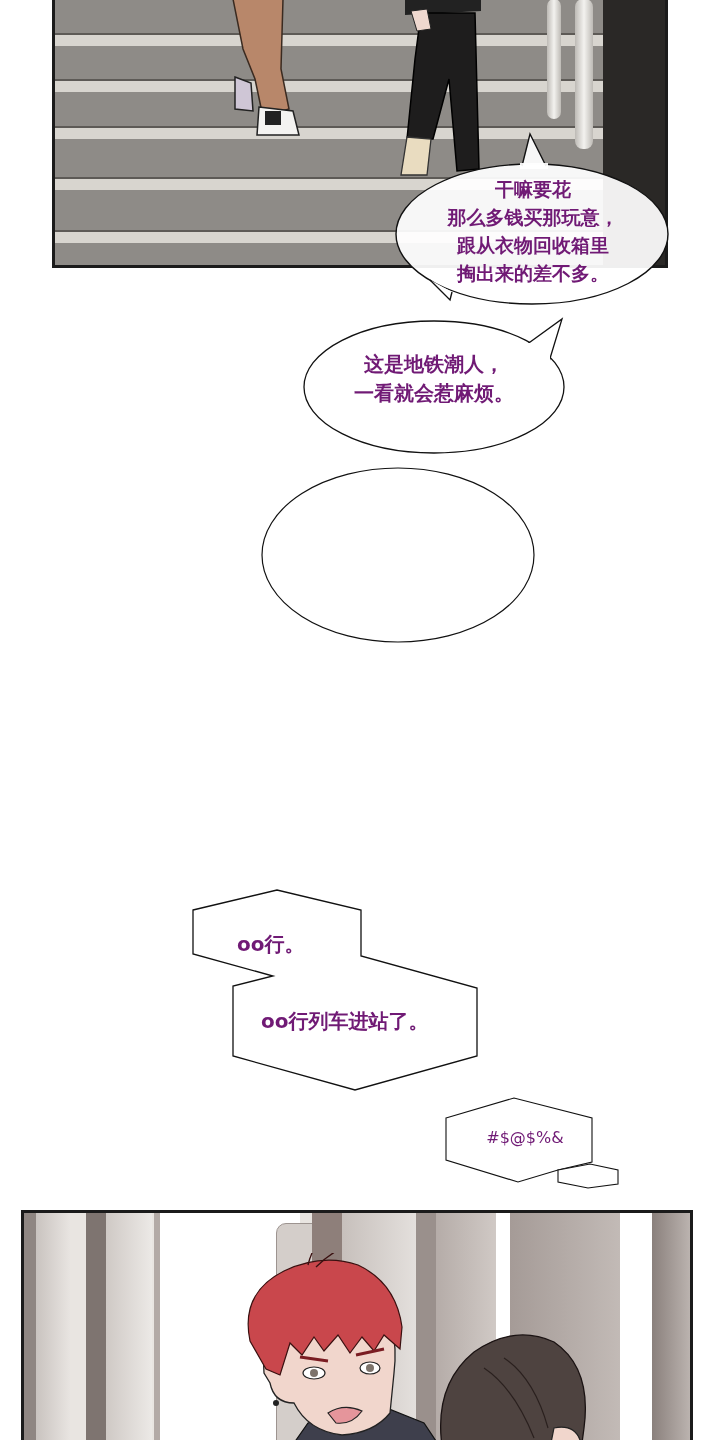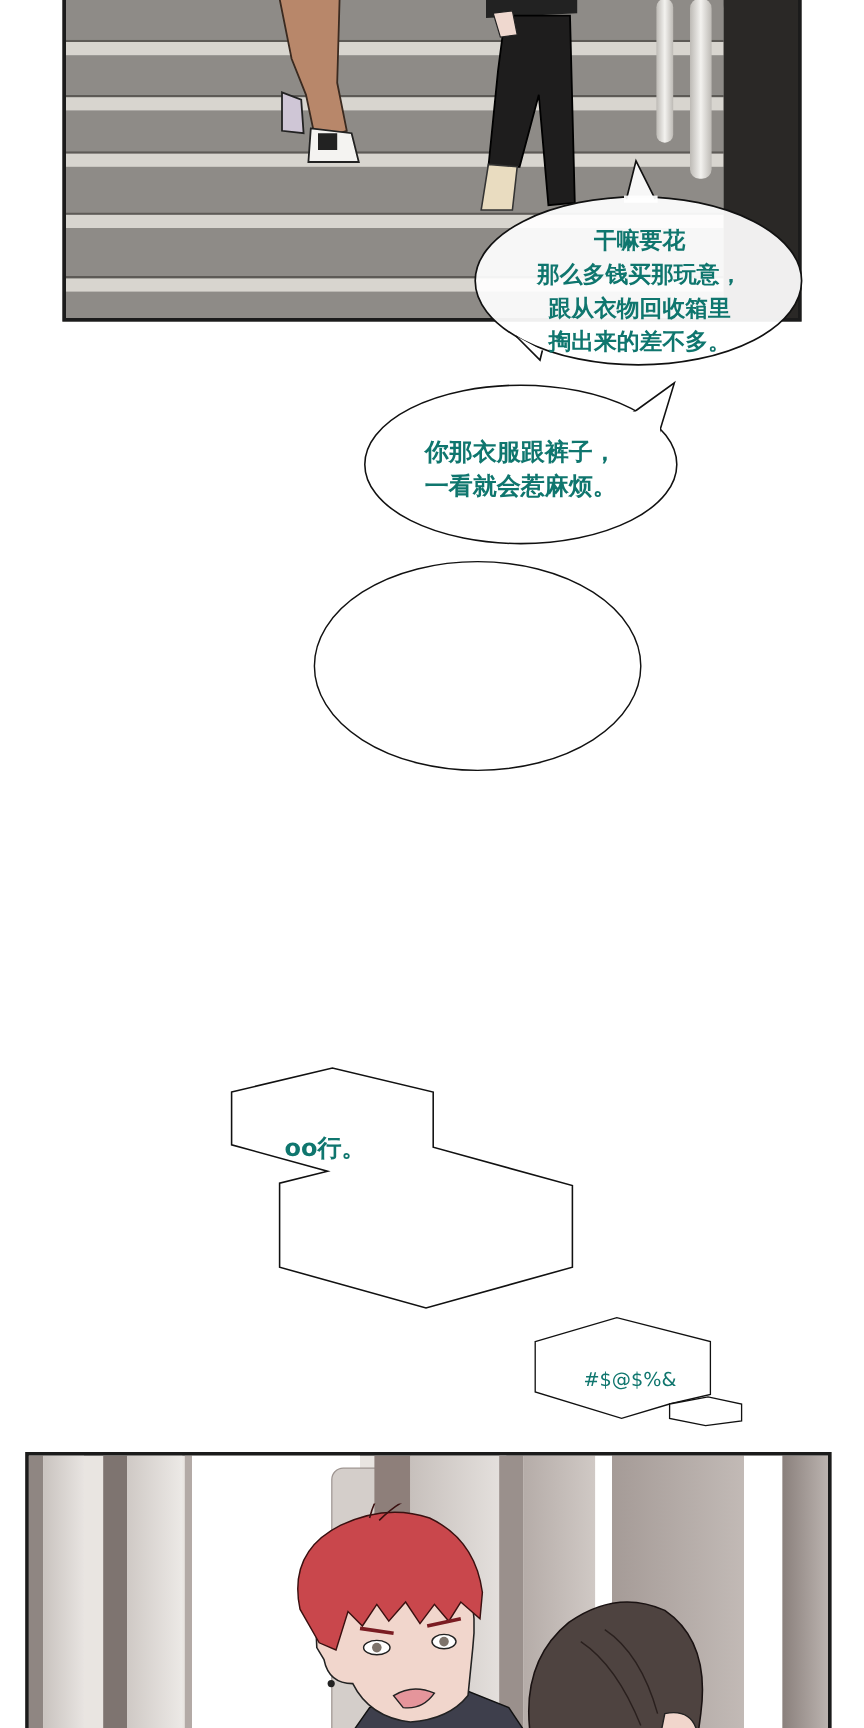--- a/index.html
+++ b/index.html
@@ -16,22 +16,22 @@
     border: 3px solid #1b1b1b; box-sizing: border-box; overflow: hidden;
     background: #8e8b87;
   }
   .stair-band { position: absolute; left: 0; width: 100%; height: 11px; background: #d8d5cf; border-top: 2px solid #5d5a56; }
   .rail { position: absolute; top: 0; border-radius: 8px; background: linear-gradient(90deg,#bdbab5,#f3f2ef,#bdbab5); }
   .wall-dark { position: absolute; right: 0; top: 0; width: 110px; height: 100%; background: #2a2826; }
   .leg { position: absolute; }
 
   
   .bubble-text {
-    position: absolute; text-align: center; color: #0f766e;
-    font-size: 20px; line-height: 29px; font-weight: 600; white-space: pre-line; margin-top: 12px;
+    position: absolute; text-align: center; color: #701a75;
+    font-size: 20px; line-height: 29px; font-weight: 600; white-space: pre-line;
   }
   svg.shape { position: absolute; left: 0; top: 0; overflow: visible; }
 
   
   .panel2 {
     left: 21px; top: 1210px; width: 672px; height: 240px;
     border: 3px solid #1b1b1b; box-sizing: border-box; overflow: hidden;
     background: #e9e5e1;
   }
   .pillar { position: absolute; top: 0; height: 100%; }
@@ -79,35 +79,36 @@
 跟从衣物回收箱里
 掏出来的差不多。</div>
 </div>
 
 <div class="abs" style="left:300px;top:295px;width:280px;height:162px;">
   <svg class="shape" width="280" height="162">
     <ellipse cx="134" cy="92" rx="130" ry="66" fill="#fff" stroke="#111" stroke-width="1.3"></ellipse>
     <path d="M 226 50 L 262 24 L 248 70" fill="#fff" stroke="#111" stroke-width="1.3"></path>
     <rect x="220" y="48" width="30" height="24" fill="#fff"></rect>
   </svg>
-  <div class="bubble-text" style="left:14px;top:55px;width:240px;">你那衣服跟裤子，
+  <div class="bubble-text" style="left:14px;top:55px;width:240px;">这是地铁潮人，
 一看就会惹麻烦。</div>
 </div>
 
 <div class="abs" style="left:260px;top:466px;width:280px;height:182px;">
   <svg class="shape" width="280" height="182">
     <ellipse cx="138" cy="89" rx="136" ry="87" fill="#fff" stroke="#111" stroke-width="1.2"></ellipse>
   </svg>
 </div>
 
 <div class="abs" style="left:185px;top:880px;width:300px;height:220px;">
   <svg class="shape" width="300" height="220">
     <path d="M 8 30 L 92 10 L 176 30 L 176 76 L 292 108 L 292 176 L 170 210 L 48 176 L 48 106 L 88 96 L 8 74 Z" fill="#fff" stroke="#111" stroke-width="1.3" stroke-linejoin="miter"></path>
   </svg>
   <div class="bubble-text" style="left:52px;top:50px;width:90px;text-align:left;font-weight:600;">oo行。</div>
+  <div class="bubble-text" style="left:76px;top:127px;width:200px;text-align:left;font-weight:600;">oo行列车进站了。</div>
 </div>
 
 <div class="abs" style="left:440px;top:1100px;width:190px;height:100px;">
   <svg class="shape" width="190" height="100">
     <path d="M 6 18 L 74 -2 L 152 18 L 152 62 L 118 70 L 78 82 L 6 60 Z" fill="#fff" stroke="#111" stroke-width="1.1"></path>
     <path d="M 118 70 L 150 64 L 178 70 L 178 84 L 148 88 L 118 82 Z" fill="#fff" stroke="#111" stroke-width="1.1"></path>
   </svg>
   <div class="bubble-text" style="left:30px;top:28px;width:110px;font-size:16px;font-weight:400;line-height:20px;">#$@$%&amp;</div>
 </div>
 

